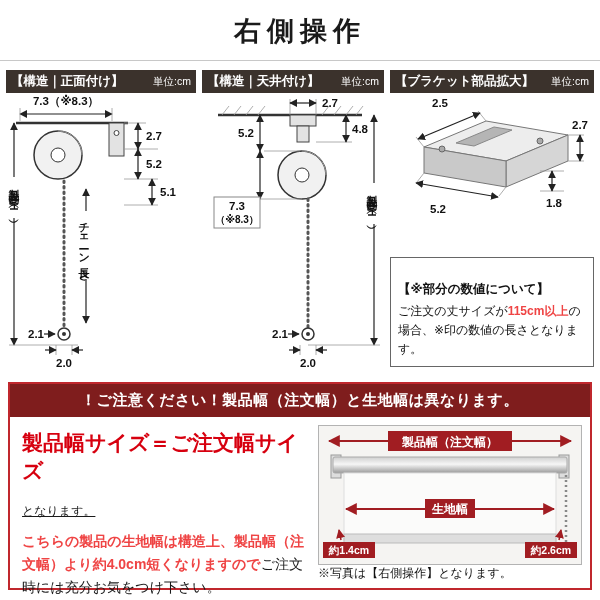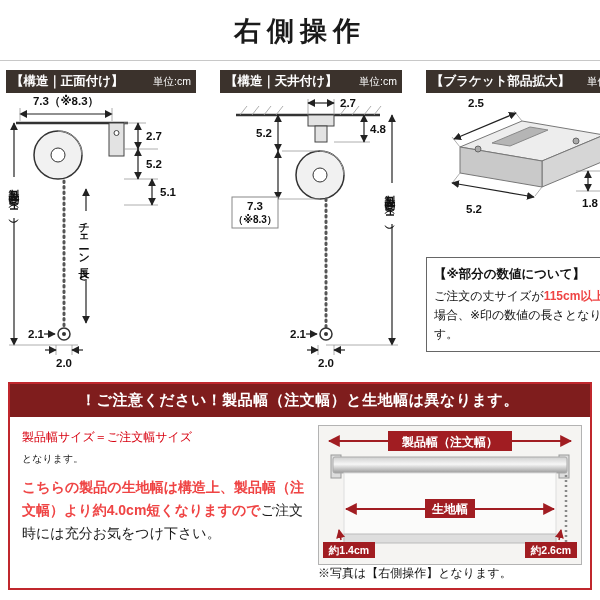--- a/index.html
+++ b/index.html
@@ -1,44 +1,44 @@
 <!DOCTYPE html>
 <html><head>
 <meta charset="utf-8">
 <style>
   *{box-sizing:border-box;margin:0;padding:0;}
   html,body{width:600px;height:600px;}
   body{font-family:"Liberation Sans","DejaVu Sans",sans-serif;background:#fff;color:#1a1a1a;}
   .page{position:relative;width:600px;height:600px;overflow:hidden;background:#fff;}
   .title{text-align:center;font-size:27px;font-weight:bold;letter-spacing:6px;padding-top:13px;color:#1a1a1a;}
   .title-rule{height:1px;background:#c8c8c8;margin-top:11px;}
-  .panels{display:flex;gap:24px;padding:9px 6px 0;}
+  .panels{display:flex;gap:6px;padding:9px 6px 0;}
   .p1{width:190px;}.p2{width:182px;}.p3{width:204px;}
   .panel-header{background:#3b322c;color:#fff;display:flex;justify-content:space-between;align-items:center;padding:3px 5px;}
   .ph-title{font-size:12.5px;font-weight:bold;white-space:nowrap;}
   .ph-unit{font-size:10.5px;font-weight:normal;white-space:nowrap;}
   .diagram{position:relative;}
   .vlabel{position:absolute;writing-mode:vertical-rl;font-size:11px;font-weight:bold;background:#fff;padding:3px 1px;line-height:1.1;letter-spacing:2px;color:#111;}
   .vl-h1{left:1px;top:84px;}
   .vl-c1{left:71px;top:118px;}
   .vl-h2{left:163px;top:90px;}
   svg text.dim{font-size:11.5px;font-weight:bold;fill:#111;font-family:inherit;}
   svg text.dim-sm{font-size:10px;font-weight:bold;fill:#111;font-family:inherit;}
   .dl{stroke:#222;stroke-width:1.2;fill:none;}
   .el{stroke:#999;stroke-width:0.8;fill:none;}
   .chain{stroke:#555;stroke-width:3;stroke-dasharray:1.5,4;stroke-linecap:round;fill:none;}
-  .note-box{border:1px solid #666;margin-top:10px;padding:7px 7px 8px;font-size:12px;line-height:1.55;color:#111;}
+  .note-box{border:1px solid #666;margin-top:10px;padding:22px 7px 8px;font-size:12px;line-height:1.55;color:#111;}
   .note-title{font-weight:bold;font-size:12.5px;display:block;margin-bottom:3px;}
   .blue{color:#ef4444;font-weight:bold;}
   .caution{position:absolute;left:8px;top:382px;width:584px;height:208px;border:2px solid #c0272d;background:#fff;}
   .caution-header{background:#7f1d1d;color:#fff;font-weight:bold;font-size:15px;text-align:center;padding:7px 0;letter-spacing:0.5px;}
   .caution-body{display:flex;gap:8px;padding:8px 8px 0 12px;}
   .caution-text{width:288px;padding-top:4px;}
-  .lead-red{display:block;color:#d7000f;font-weight:normal;font-size:12px;margin-bottom:2px;}
-  .lead-black{font-size:10px;}
+  .lead-red{display:block;color:#d7000f;font-weight:bold;font-size:21px;margin-bottom:16px;}
+  .lead-black{font-size:12px;text-decoration:underline;}
   .cbody{margin-top:10px;font-size:14px;line-height:1.65;}
   .photo-wrap{flex:1;}
   .photo{border:1px solid #b3b3b3;width:264px;height:140px;background:#e5e5e5;}
   .photo-note{font-size:12px;color:#111;font-family:Liberation Mono, monospace;}
 </style>
 </head>
 <body>
 
 <div class="page">
 

